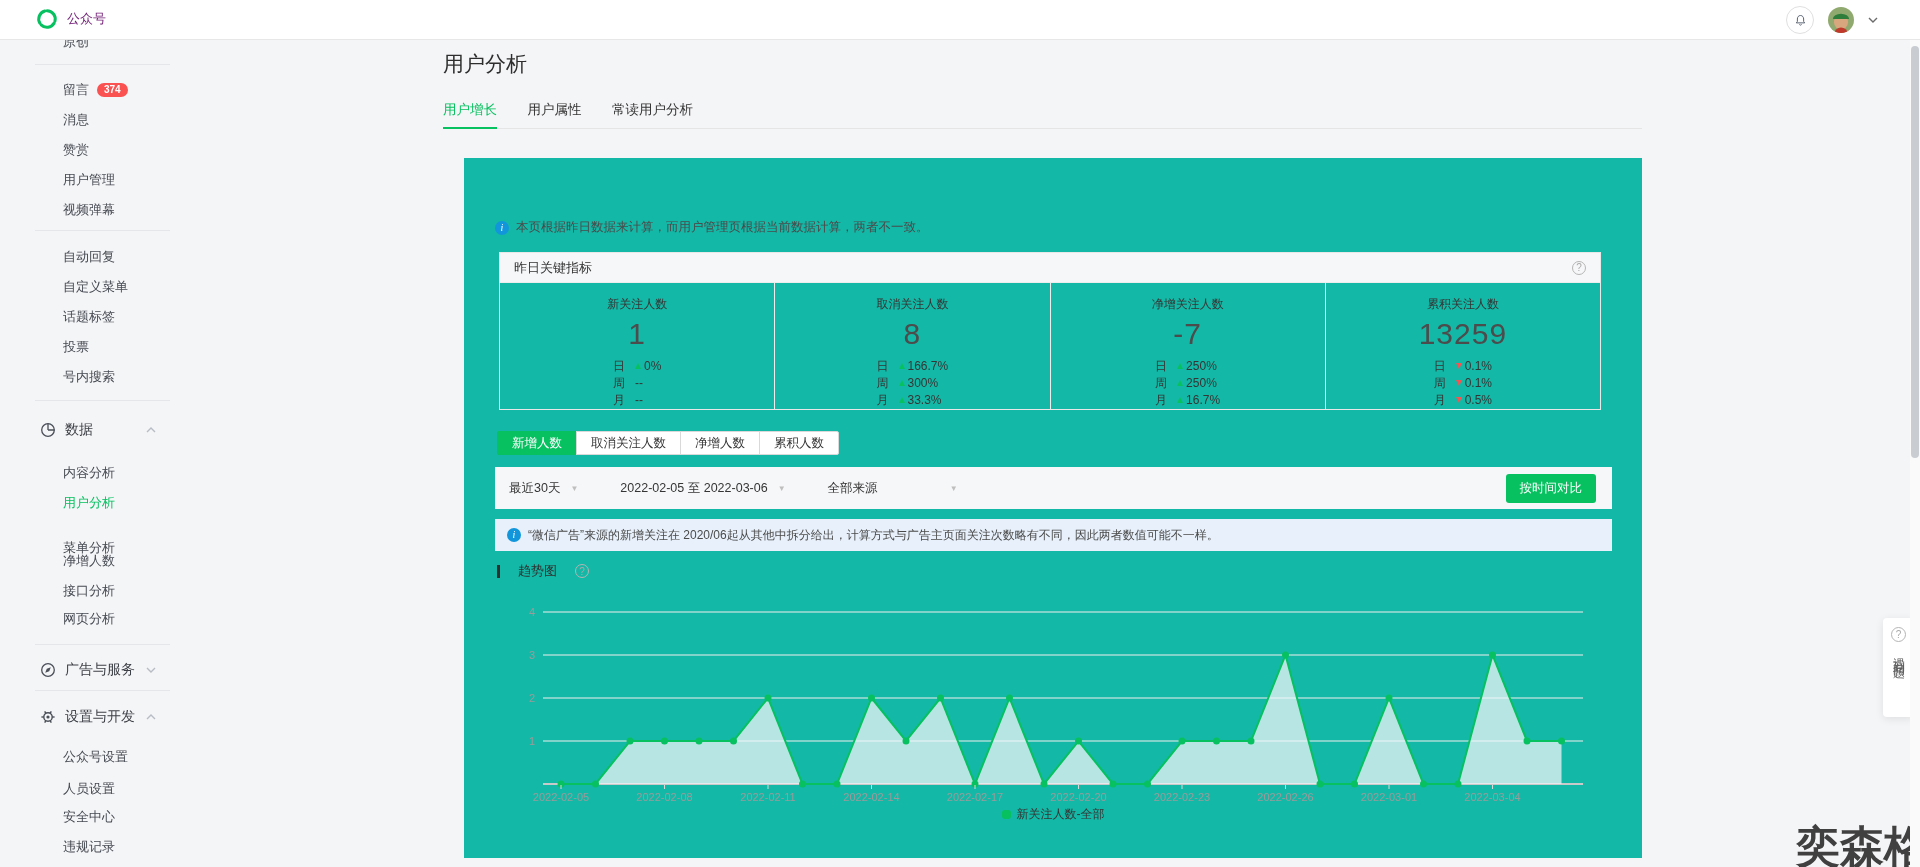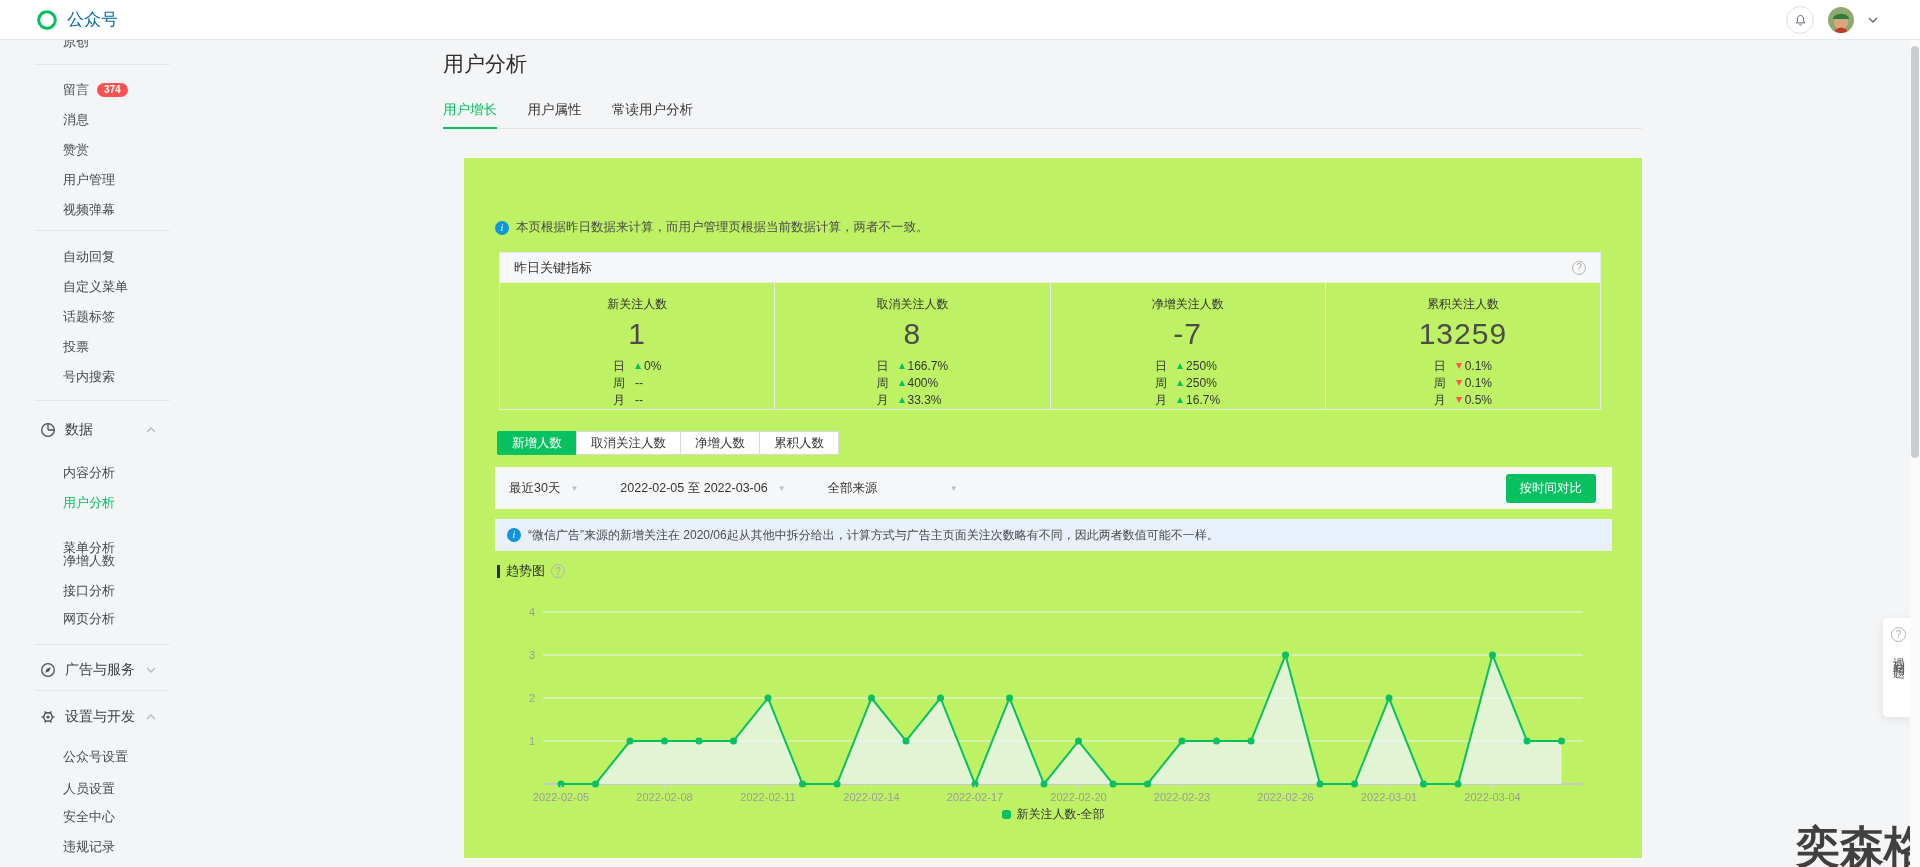--- a/index.html
+++ b/index.html
@@ -3,21 +3,21 @@
 <meta charset="utf-8">
 <style>
   * { margin:0; padding:0; box-sizing:border-box; }
   html,body { width:1920px; height:867px; overflow:hidden; background:#f4f5f7;
     font-family:"Liberation Sans","DejaVu Sans",sans-serif; color:#353535; }
 
   
   .topbar { position:absolute; left:0; top:0; width:1920px; height:40px; background:#fff;
     border-bottom:1px solid #e7e7e7; z-index:30; }
   .brand { position:absolute; left:36px; top:8px; display:flex; align-items:center; gap:9px; cursor:pointer; }
-  .brand-label { font-size:17px; color:#0369a1; }
+  .brand-label { font-size:13px; color:#701a75; }
   .topbar-right { position:absolute; right:42px; top:6px; display:flex; align-items:center; gap:14px; }
   .bell-wrap { width:28px; height:28px; border-radius:50%; border:1px solid #e0e0e0; display:flex;
     align-items:center; justify-content:center; cursor:pointer; }
   .avatar { width:26px; height:26px; border-radius:50%; overflow:hidden; cursor:pointer; }
 
   
   .sidebar { position:absolute; left:0; top:40px; width:185px; height:827px; z-index:5; }
   .s-item { position:absolute; left:63px; height:16px; line-height:16px; font-size:13px; color:#464a52; cursor:pointer; white-space:nowrap; }
   .s-item.active { color:#07c160; }
   .s-div { position:absolute; left:35px; width:135px; height:1px; background:#e4e6ea; }
@@ -29,21 +29,21 @@
 
   
   .page-title { position:absolute; left:443px; top:50px; font-size:21px; color:#2e2e2e; }
   .tabs { position:absolute; left:443px; top:100px; width:1199px; border-bottom:1px solid #e5e5e5; }
   .tab { position:relative; display:inline-block; margin-right:26px; padding-bottom:9px; font-size:13.5px;
     color:#353535; cursor:pointer; }
   .tab.active { color:#07c160; }
   .tab.active::after { content:""; position:absolute; left:0; right:0; bottom:-1px; height:2px; background:#07c160; }
 
   
-  .card { position:absolute; left:464px; top:158px; width:1178px; height:700px; background:#bef264; }
+  .card { position:absolute; left:464px; top:158px; width:1178px; height:700px; background:#14b8a6; }
 
   .info-line { position:absolute; left:31px; top:61px; display:flex; align-items:center; gap:7px;
     font-size:12.5px; color:#4a4a4a; }
   .i-icon { width:14px; height:14px; border-radius:50%; background:#1296db; color:#fff; display:inline-flex;
     align-items:center; justify-content:center; flex:0 0 14px; }
   .i-icon::before { content:"i"; font-family:"Liberation Serif","DejaVu Serif",serif; font-style:italic;
     font-size:10px; line-height:1; }
   .q-icon { width:14px; height:14px; border-radius:50%; border:1px solid #b5b5b5; color:#a9a9a9;
     display:inline-flex; align-items:center; justify-content:center; font-size:10px; cursor:pointer; }
   .q-icon::before { content:"?"; }
@@ -84,21 +84,21 @@
   .dd.dates { margin-left:42px; }
   .dd.source { margin-left:42px; width:130px; justify-content:space-between; }
   .compare-btn { margin-left:auto; margin-right:16px; background:#07c160; color:#fff; border:none;
     font-size:12.5px; padding:6px 14px; border-radius:3px; cursor:pointer; }
 
   
   .ad-notice { position:absolute; left:31px; top:361px; width:1117px; height:31px; background:#e8f1fb;
     display:flex; align-items:center; gap:7px; padding:16px 12px; font-size:12px; color:#4a4a4a; }
 
   
-  .trend-title { position:absolute; left:33px; top:404px; display:flex; align-items:center; gap:6px;
+  .trend-title { position:absolute; left:33px; top:404px; display:flex; align-items:center; gap:18px;
     font-size:13px; color:#2f2f2f; }
   .trend-title::before { content:""; width:3px; height:13px; background:#2f2f2f; display:inline-block; }
   .chart-wrap { position:absolute; left:41px; top:437px; width:1110px; height:215px; }
   #trendSvg text { font-family:"Liberation Sans","DejaVu Sans",sans-serif; }
   .legend { position:absolute; left:0; top:648px; width:1178px; text-align:center; font-size:12px; color:#353535; }
   .legend-item { display:inline-flex; align-items:center; gap:6px; cursor:pointer; }
   .legend-marker { width:9px; height:9px; border-radius:3px; background:#07c160; display:inline-block; }
 
   
   .help-float { position:absolute; left:1883px; top:618px; width:31px; height:99px; background:#fff;
@@ -273,21 +273,21 @@
           <div class="kpi-row" data-dir="none"><span class="kpi-period">周</span><span>--</span></div>
           <div class="kpi-row" data-dir="none"><span class="kpi-period">月</span><span>--</span></div>
         </div>
       </div>
 
       <div class="kpi-col">
         <div class="kpi-label">取消关注人数</div>
         <div class="kpi-value">8</div>
         <div class="kpi-rows">
           <div class="kpi-row" data-dir="up"><span class="kpi-period">日</span><span class="trend-arrow"></span><span>166.7%</span></div>
-          <div class="kpi-row" data-dir="up"><span class="kpi-period">周</span><span class="trend-arrow"></span><span>400%</span></div>
+          <div class="kpi-row" data-dir="up"><span class="kpi-period">周</span><span class="trend-arrow"></span><span>300%</span></div>
           <div class="kpi-row" data-dir="up"><span class="kpi-period">月</span><span class="trend-arrow"></span><span>33.3%</span></div>
         </div>
       </div>
 
       <div class="kpi-col">
         <div class="kpi-label">净增关注人数</div>
         <div class="kpi-value">-7</div>
         <div class="kpi-rows">
           <div class="kpi-row" data-dir="up"><span class="kpi-period">日</span><span class="trend-arrow"></span><span>250%</span></div>
           <div class="kpi-row" data-dir="up"><span class="kpi-period">周</span><span class="trend-arrow"></span><span>250%</span></div>

